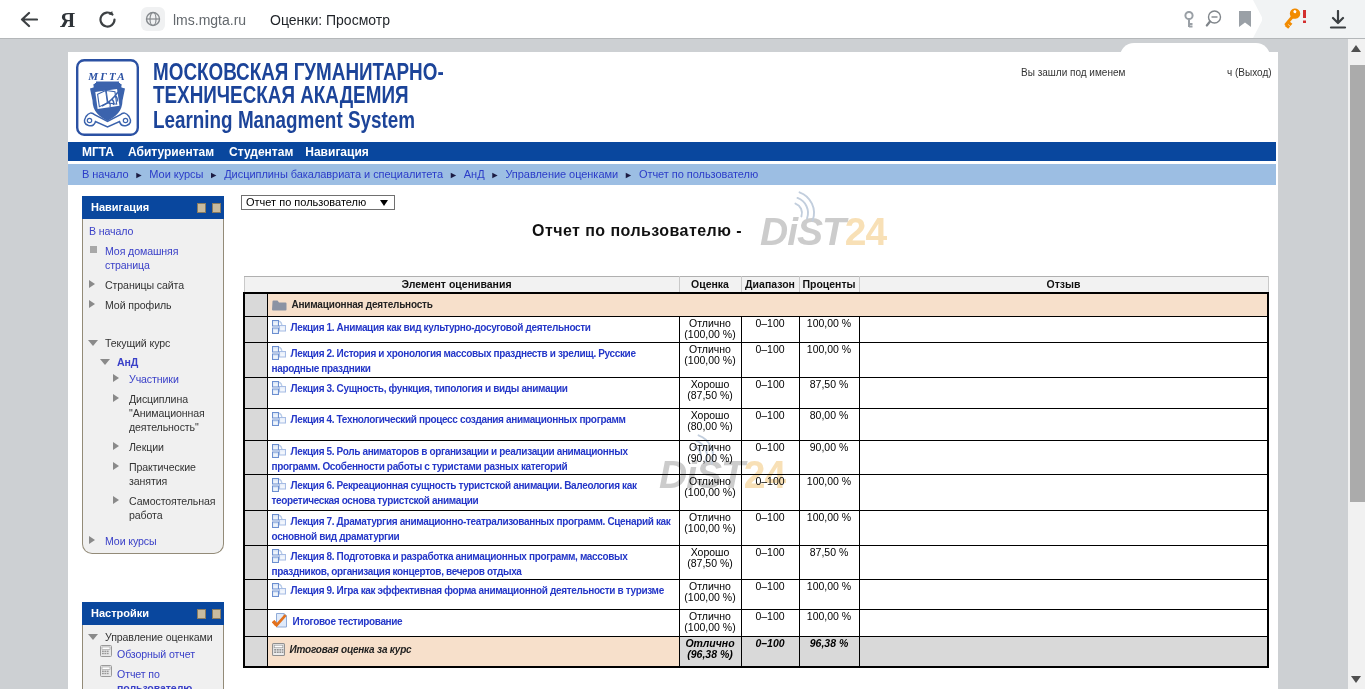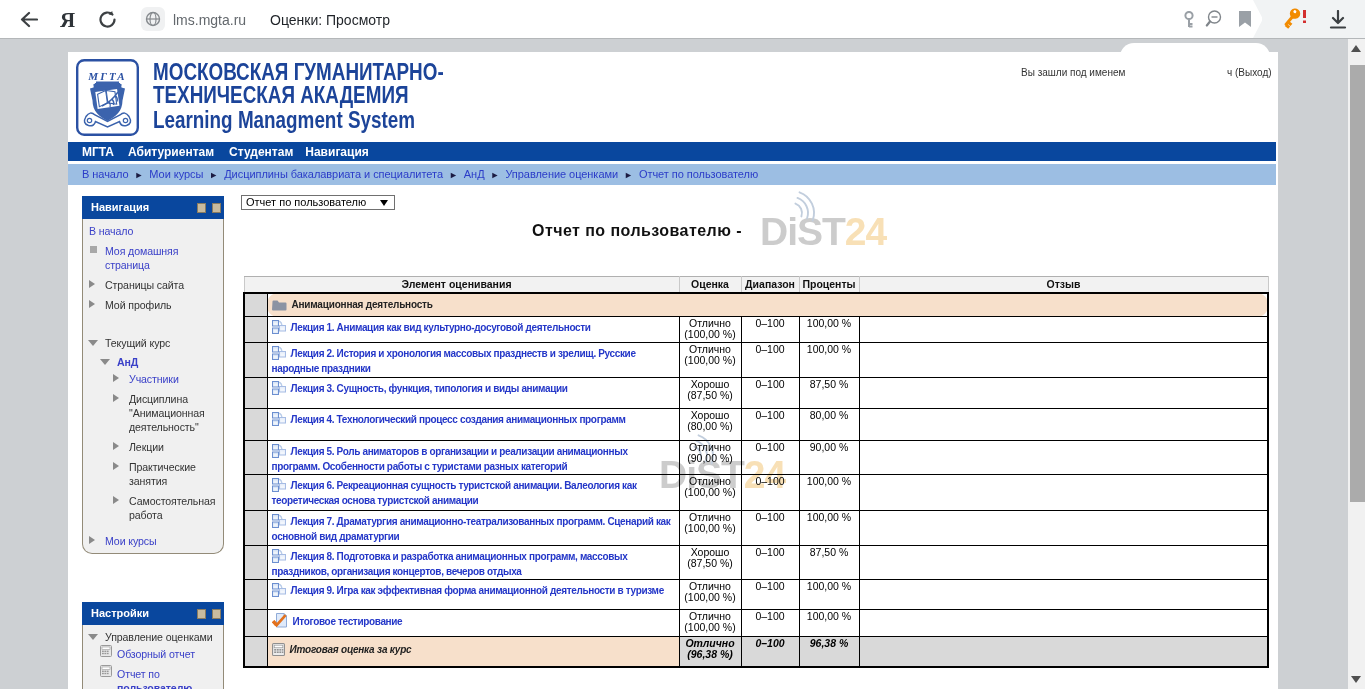--- a/index.html
+++ b/index.html
@@ -40,21 +40,21 @@
 .tri{position:absolute;left:1px;top:5px;width:0;height:0;border-top:4px solid transparent;border-bottom:4px solid transparent;border-left:6px solid #8a8a8a;}
 .trid{position:absolute;left:0px;top:7px;width:0;height:0;border-left:5px solid transparent;border-right:5px solid transparent;border-top:6px solid #8a8a8a;}
 .sqb{position:absolute;left:2px;top:5px;width:7px;height:7px;background:#a8a8a8;}
 .calc{position:absolute;left:0px;top:1px;width:12px;height:12px;}
 
 #selbox{position:absolute;left:173px;top:143px;width:154px;height:15px;border:1px solid #707070;box-sizing:border-box;font-size:11px;line-height:13px;padding-left:4px;background:#fff;color:#000;}
 #selbox .arr{position:absolute;right:6px;top:4px;width:0;height:0;border-left:4px solid transparent;border-right:4px solid transparent;border-top:6px solid #000;}
 #h2x{position:absolute;left:464px;top:171px;font-size:16px;font-weight:bold;color:#111;letter-spacing:0.45px;line-height:1;}
 
 .wm{position:absolute;font-weight:bold;font-size:39px;letter-spacing:-1px;mix-blend-mode:multiply;z-index:30;white-space:nowrap;}
-.wm .g{color:#cccccc;}
+.wm .g{color:#cccccc;font-style:italic;}
 .wm .o{color:#f8e0b6;}
 
 #gtable{position:absolute;left:175px;top:224px;border-collapse:collapse;table-layout:fixed;width:1024px;}
 #gtable td,#gtable th{box-sizing:border-box;overflow:hidden;}
 #gtable thead th{background:#f2f2f2;border:1px solid #c9c9c9;border-top:1px solid #b0b0b0;font-size:10.5px;font-weight:bold;color:#111;height:16px;padding:0;text-align:center;}
 #gtable tbody td{border:1px solid #000;font-size:10.5px;vertical-align:top;text-align:center;padding:1px 2px;}
 #gtable tbody tr td:first-child{background:#d9d9d9;border-right:1px solid #000;}
 #gtable .itm{text-align:left;padding:3px 4px 0 4px;}
 #gtable .itm a{color:#2437c8;font-weight:bold;text-decoration:none;font-size:10px;letter-spacing:-0.35px;line-height:15px;}
 #gtable tbody{border:2px solid #000;}
@@ -234,21 +234,21 @@
             <th colspan="2" style="padding-right:10px;">Элемент оценивания</th>
             <th>Оценка</th>
             <th>Диапазон</th>
             <th>Проценты</th>
             <th>Отзыв</th>
           </tr>
         </thead>
       <tbody>
       <tr style="height:24px;">
             <td></td>
-            <td class="itm peach" colspan="5" style="padding-top:4px;border-radius:11px;"><svg class="licon" width="15" height="12" viewBox="0 0 15 12">
+            <td class="itm peach" colspan="5" style="padding-top:4px;"><svg class="licon" width="15" height="12" viewBox="0 0 15 12">
                 <path d="M0.5 2.5 a1 1 0 0 1 1-1 h4 l1.5 2 h6.5 a1 1 0 0 1 1 1 v6 a1 1 0 0 1 -1 1 h-12.5 a1 1 0 0 1 -1 -1 Z" fill="#8b93a3"></path>
               </svg><span style="font-weight:bold;color:#222;font-size:10px;letter-spacing:-0.2px;">Анимационная деятельность</span></td>
           </tr>
       <tr style="height:26px;">
             <td></td>
             <td class="itm"><svg class="licon" width="14" height="14" viewBox="0 0 14 14">
                 <path d="M4 2 q5 -2.5 6 3.5" stroke="#b9cce9" fill="none" stroke-width="1.4"></path>
                 <rect x="0.5" y="0.5" width="6" height="5.5" fill="#d9e5f6" stroke="#6c8fd0"></rect>
                 <rect x="1.5" y="2.5" width="4" height="2.6" fill="#eef4fb"></rect>
                 <rect x="0.5" y="8" width="6" height="5.5" fill="#d9e5f6" stroke="#6c8fd0"></rect>

